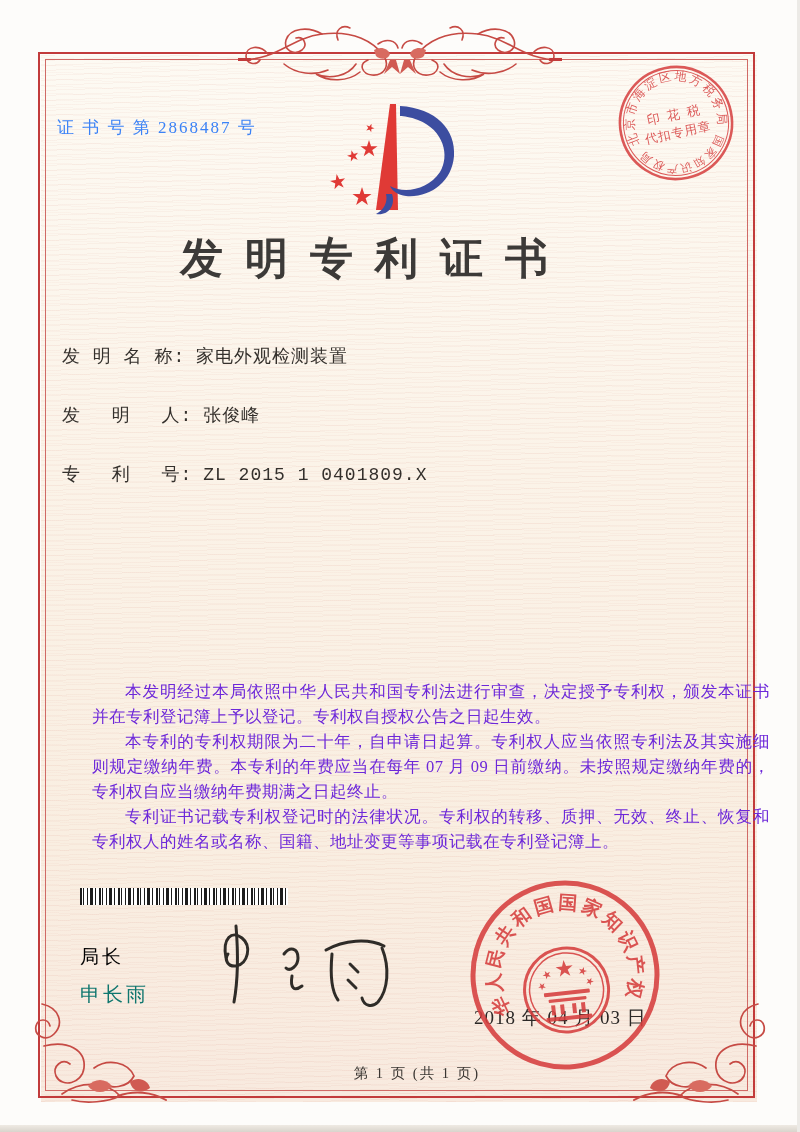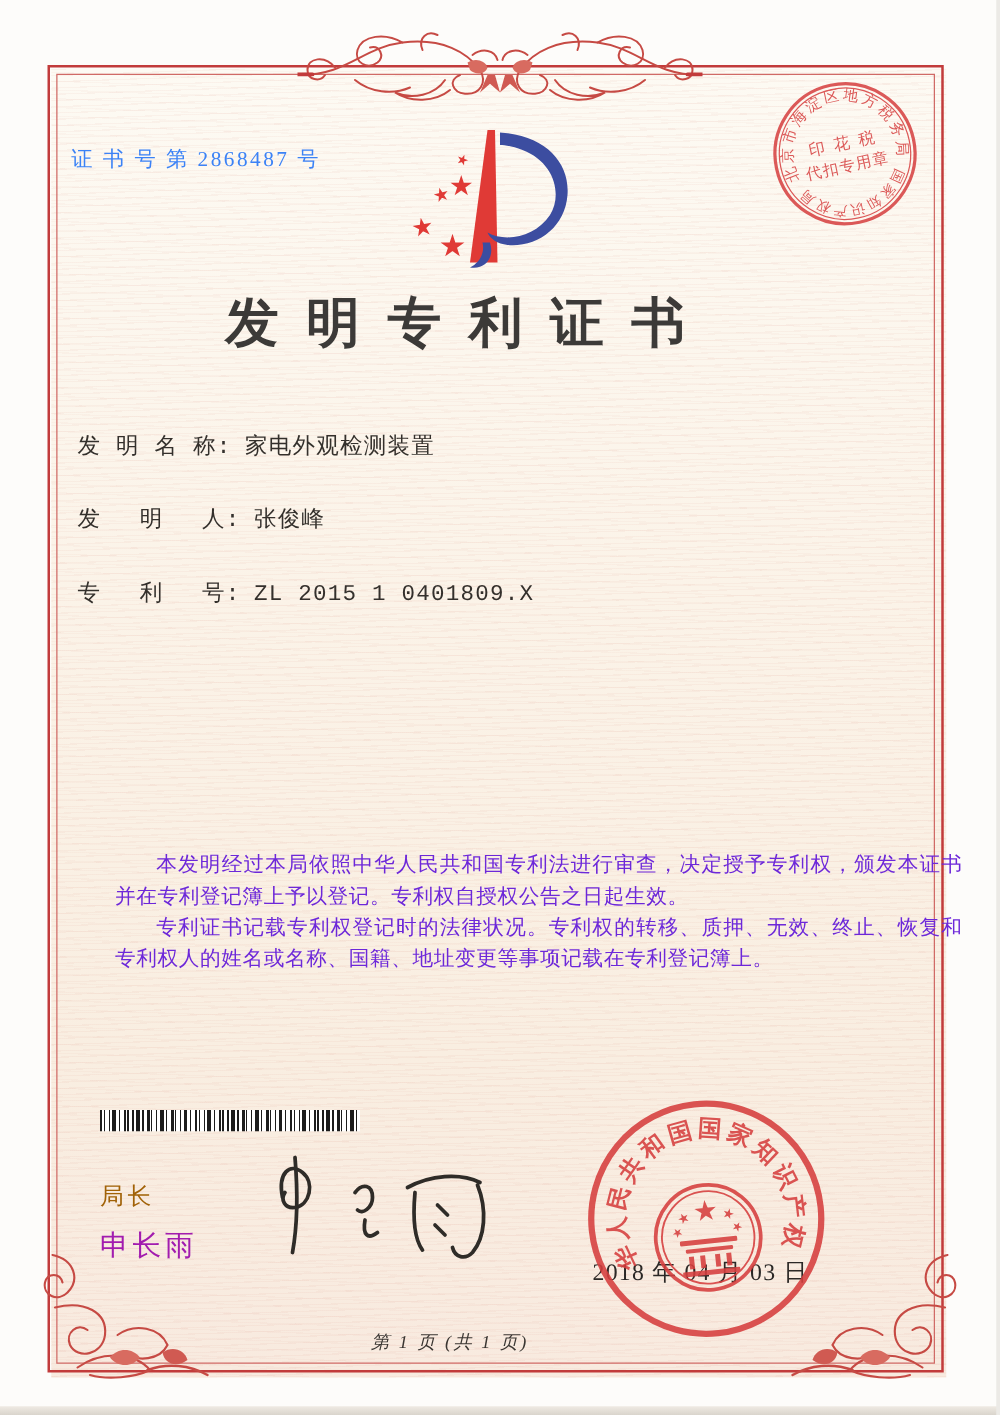--- a/index.html
+++ b/index.html
@@ -37,24 +37,24 @@
   .fvalue{letter-spacing:1px;}
   .paras{left:62px;top:679px;width:678px;font-size:16.5px;line-height:25px;color:#6d28d9;text-align:justify;margin-left:30px;}
   .paras p{margin:0;text-indent:2em;letter-spacing:0.5px;}
   .barcode{
     left:80px;top:888px;width:208px;height:17px;
     background:repeating-linear-gradient(90deg,
       #1c1c1c 0 2px,#fff 2px 3px,#1c1c1c 3px 4px,#fff 4px 7px,
       #1c1c1c 7px 8px,#fff 8px 10px,#1c1c1c 10px 13px,#fff 13px 15px,
       #1c1c1c 15px 16px,#fff 16px 19px);
   }
-  .issuer-title{left:80px;top:944px;font-size:19px;letter-spacing:3px;color:#a16207;}
-  .issuer-name{left:80px;top:981px;font-size:23px;letter-spacing:3px;color:#a21caf;}
+  .issuer-title{left:80px;top:944px;font-size:19px;letter-spacing:3px;color:#000000;}
+  .issuer-name{left:80px;top:981px;font-size:20px;letter-spacing:3px;color:#0f766e;}
   .seal-date{left:474px;top:1005px;font-size:19px;letter-spacing:1px;color:#2b2826;z-index:3;}
-  .footer{left:240px;top:1064px;width:240px;text-align:center;font-size:14.5px;letter-spacing:2px;color:#3a3632;font-style:italic;}
+  .footer{left:240px;top:1064px;width:240px;text-align:right;font-size:14.5px;letter-spacing:2px;color:#3a3632;}
   .seal-svg{left:468px;top:878px;z-index:4;opacity:0.88;}
   .stamp-svg{left:615px;top:62px;opacity:0.85;}
   .logo-svg{left:326px;top:94px;}
   .sig-svg{left:198px;top:916px;}
   .orn-top{left:238px;top:20px;}
   .orn-bl{left:34px;top:998px;}
   .orn-br{left:632px;top:998px;}
   .scan-edge-bottom{left:0;bottom:0;width:800px;height:7px;background:linear-gradient(180deg,#efeae3,#d9d4cc);}
   .scan-edge-right{right:0;top:0;width:3px;height:1132px;background:#eceae6;}
   svg text{font-family:"Liberation Serif","DejaVu Serif",serif;}
@@ -156,20 +156,21 @@
     <span class="fvalue">张俊峰</span>
   </div>
   <div class="field">
     <span class="flabel">专　 利　 号:</span>
     <span class="fvalue">ZL 2015 1 0401809.X</span>
   </div>
 </div>
 
 <div class="abs paras">
   <p>本发明经过本局依照中华人民共和国专利法进行审查，决定授予专利权，颁发本证书并在专利登记簿上予以登记。专利权自授权公告之日起生效。</p>
+  <p>本专利的专利权期限为二十年，自申请日起算。专利权人应当依照专利法及其实施细则规定缴纳年费。本专利的年费应当在每年 07 月 09 日前缴纳。未按照规定缴纳年费的，专利权自应当缴纳年费期满之日起终止。</p>
   <p>专利证书记载专利权登记时的法律状况。专利权的转移、质押、无效、终止、恢复和专利权人的姓名或名称、国籍、地址变更等事项记载在专利登记簿上。</p>
 </div>
 
 <div class="abs barcode"></div>
 
 <div class="abs issuer-title">局长</div>
 <div class="abs issuer-name">申长雨</div>
 
 <svg class="abs sig-svg" width="200" height="100" viewBox="0 0 200 100">
   <g stroke="#2f2c28" stroke-width="3" fill="none" stroke-linecap="round">

